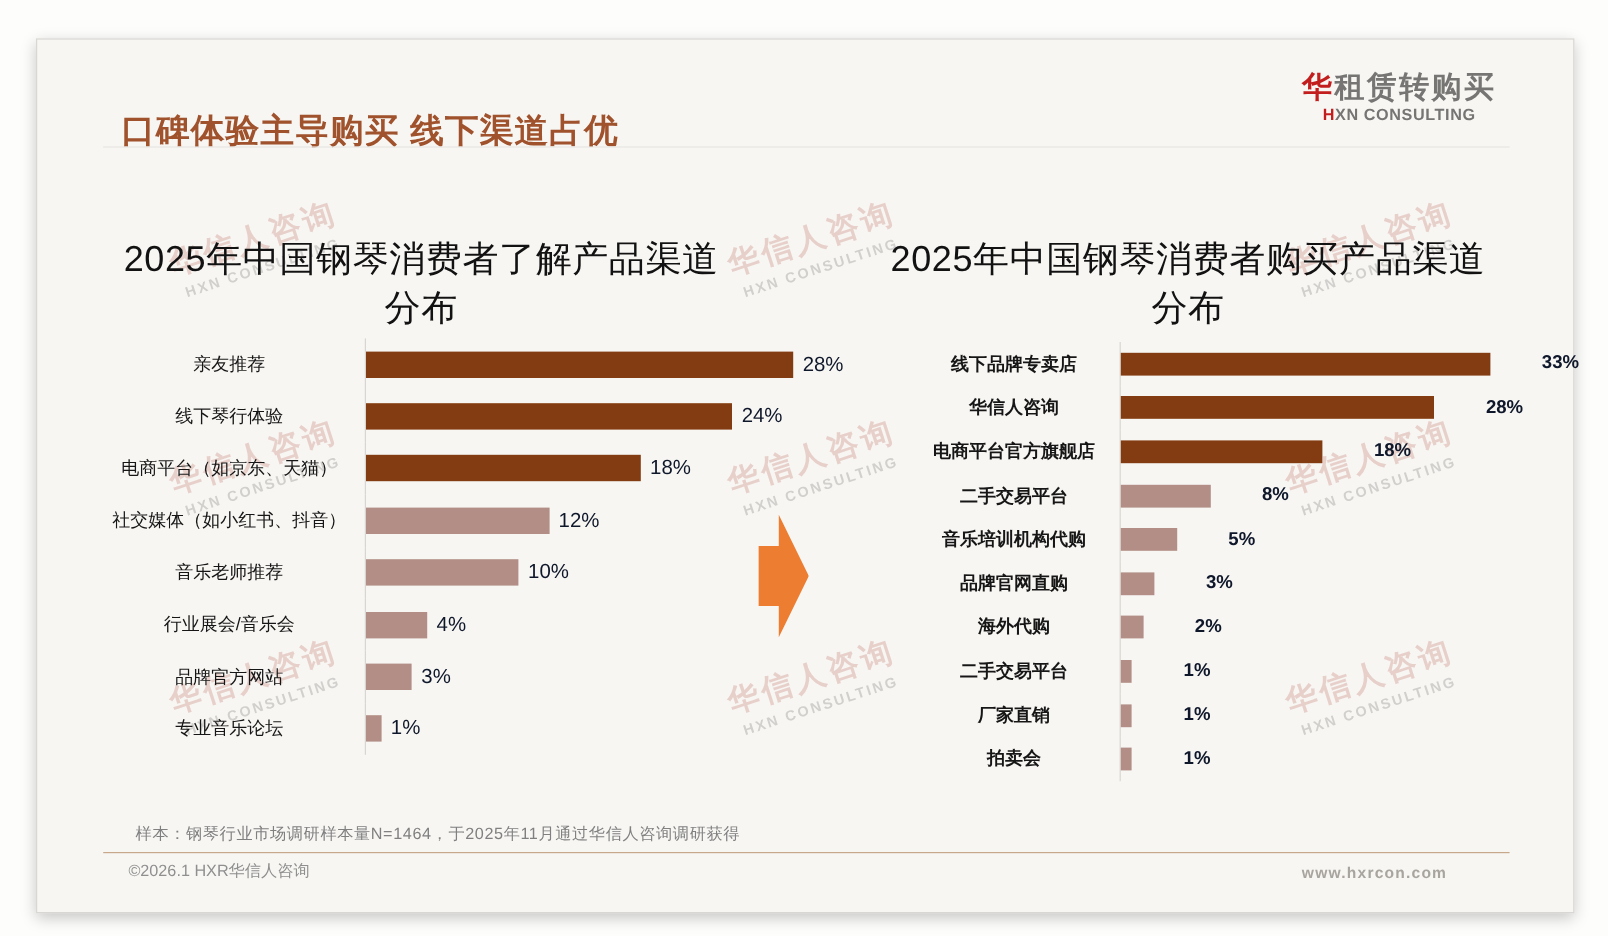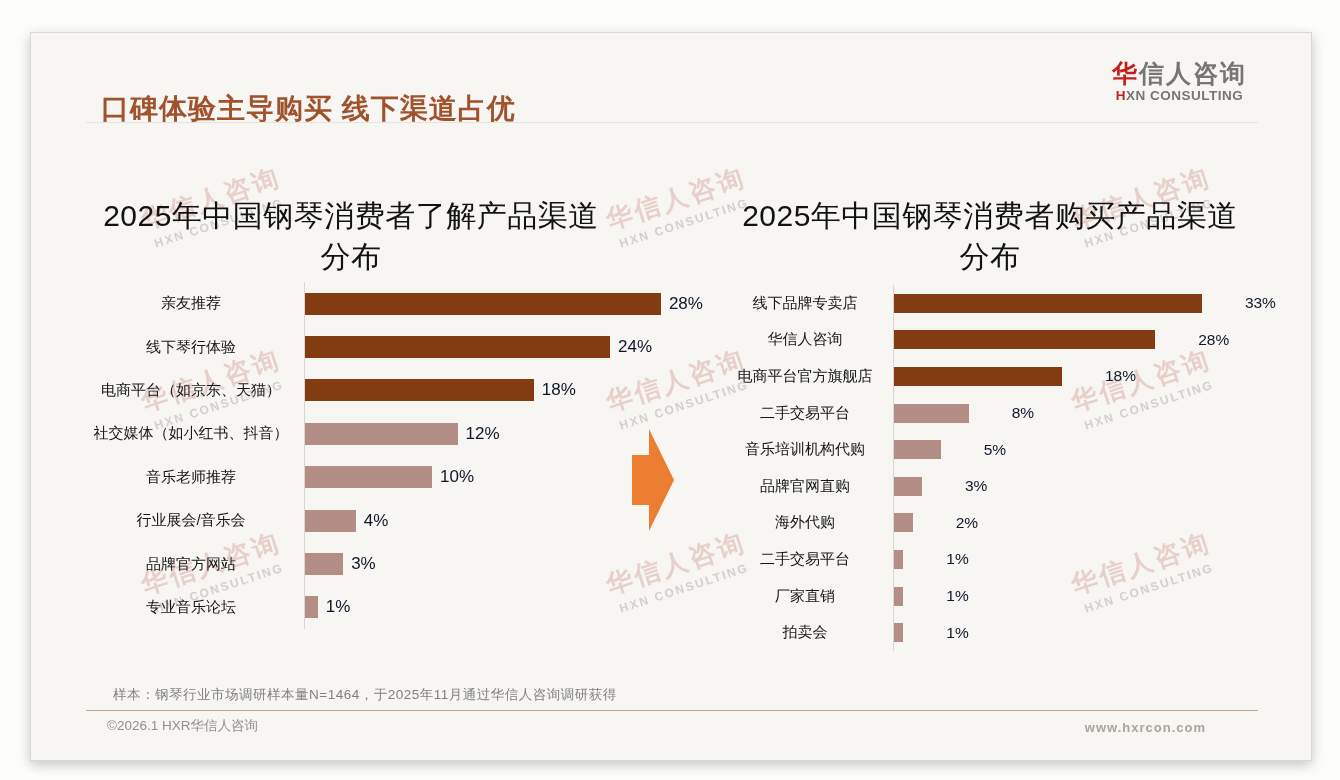--- a/index.html
+++ b/index.html
@@ -26,21 +26,21 @@
   .logo-en{font-size:13.5px;font-weight:bold;letter-spacing:0.5px;color:#767574;}
   .logo-en .red{color:#c31e1e;}
   .header-divider{position:absolute;left:55px;top:89px;width:1172px;height:1px;background:#e6e4e1;}
 
   .chart-title{position:absolute;top:138px;font-size:30px;font-weight:normal;color:#121212;text-align:center;letter-spacing:0.5px;}
   #chart-title-0{left:60px;width:520px;}
   #chart-title-1{left:705px;width:508px;}
 
   .chart-rows{position:absolute;}
   #chart-rows-0{left:55px;top:249px;width:625px;}
-  #chart-rows-1{left:698px;top:252px;width:562px;}
+  #chart-rows-1{left:738px;top:252px;width:562px;font-weight:bold;}
   .bar-row{display:flex;align-items:center;}
   #chart-rows-0 .bar-row{height:43.4px;}
   #chart-rows-1 .bar-row{height:36.6px;}
   .bar-label{text-align:center;color:#161616;white-space:nowrap;}
   #chart-rows-0 .bar-label{flex:0 0 210px;font-size:15px;}
   #chart-rows-1 .bar-label{flex:0 0 152px;font-size:15px;}
   .bar-track{flex:1;display:flex;align-items:center;height:100%;border-left:1px solid #d8d6d2;}
   #chart-rows-0 .bar-track{margin-left:8px;}
   #chart-rows-1 .bar-track{margin-left:12px;gap:35px;}
   .bar-fill{flex:0 0 auto;}
@@ -96,21 +96,21 @@
       <div class="watermark" style="left: 1040px; top: 513px;">
         <div class="wm-cn">华信人咨询</div>
         <div class="wm-en">HXN CONSULTING</div>
       </div>
     </div>
 
   <div class="content">
     <h1 class="page-title" style="color: rgb(160, 82, 45);">口碑体验主导购买 线下渠道占优</h1>
 
     <div class="logo">
-      <div class="logo-cn"><span class="red" style="color: rgb(195, 30, 30);">华</span><span>信人咨询</span></div>
+      <div class="logo-cn"><span class="red" style="color: rgb(195, 30, 30);">华</span><span>租赁转购买</span></div>
       <div class="logo-en"><span class="red" style="color: rgb(195, 30, 30);">H</span><span>XN CONSULTING</span></div>
     </div>
 
     <div class="header-divider"></div>
 
     <h2 class="chart-title" id="chart-title-0">2025年中国钢琴消费者了解产品渠道分布</h2>
     <h2 class="chart-title" id="chart-title-1">2025年中国钢琴消费者购买产品渠道分布</h2>
 
     <div class="chart-rows" id="chart-rows-0">
         <div class="bar-row">

